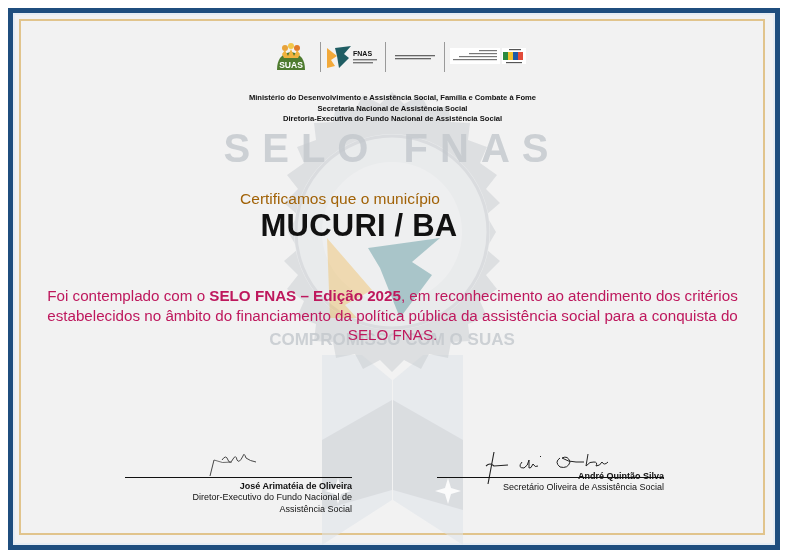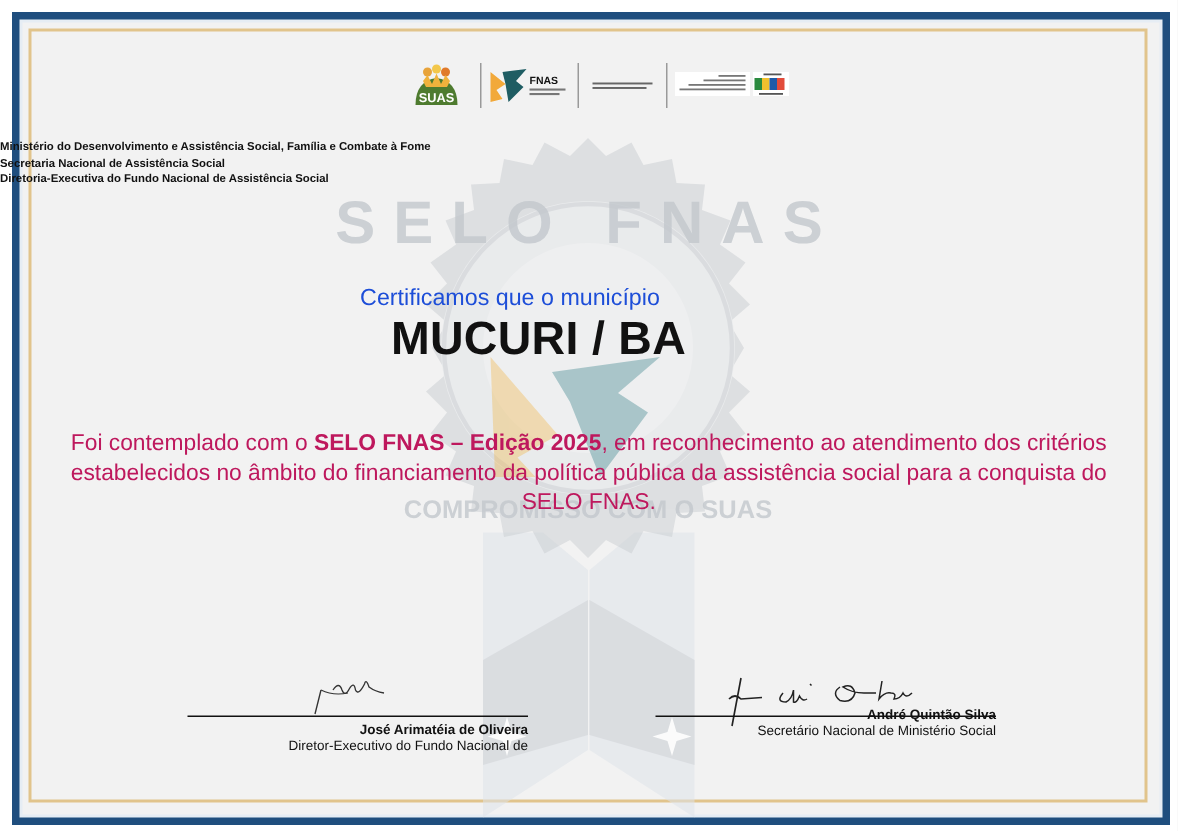--- a/index.html
+++ b/index.html
@@ -5,22 +5,22 @@
   html, body { margin:0; padding:0; }
   body { width:785px; height:554px; background:#ffffff; position:relative; overflow:hidden; font-family:"Liberation Sans", sans-serif; }
   .frame-outer { position:absolute; left:8px; top:8px; width:772px; height:542px; background:#1f4e7e; }
   .frame-light { position:absolute; left:13px; top:13px; width:762px; height:532px; background:#e6edf4; }
   .paper { position:absolute; left:15px; top:15px; width:758px; height:528px; background:#f2f2f2; }
   .gold { position:absolute; left:19px; top:19px; width:746px; height:516px; border:2px solid #e1c48c; box-sizing:border-box; }
   .watermark { position:absolute; left:0; top:0; width:785px; height:554px; pointer-events:none; }
   .logos { position:absolute; top:40px; left:0; width:785px; height:34px; }
   .logo { position:absolute; top:0; height:34px; }
   .vsep { position:absolute; top:2px; width:1px; height:30px; background:#9a9a9a; }
-  .header-text { position:absolute; top:93px; left:0; width:785px; font-size:7.6px; font-weight:bold; color:#111; line-height:10.6px; }
-  .cert-line { position:absolute; top:190px; left:0; width:680px; text-align:center; font-size:15.5px; color:#1d4ed8; }
+  .header-text { position:absolute; top:93px; left:0; width:785px; text-align:center; font-size:7.6px; font-weight:bold; color:#111; line-height:10.6px; }
+  .cert-line { position:absolute; top:190px; left:0; width:680px; text-align:center; font-size:15.5px; color:#a16207; }
   .city { position:absolute; top:208px; left:0; width:718px; text-align:center; font-size:31px; font-weight:bold; color:#111; letter-spacing:0.2px; }
   .body-text { position:absolute; top:286px; left:40px; width:705px; text-align:center; font-size:15.2px; color:#be185d; line-height:19.5px; }
   .sig { position:absolute; text-align:right; color:#111; }
   .sig-line { position:absolute; height:1px; background:#111; }
   .sig-name { font-size:9px; font-weight:bold; line-height:11px; }
   .sig-role { font-size:9px; line-height:11.5px; }
   .signature { position:absolute; }
 </style>
 </head>
 <body>
@@ -121,24 +121,25 @@
 </div>
 
 <svg class="signature" style="left:200px;top:448px;" width="70" height="30" viewBox="0 0 70 30">
   <path d="M10,28 L14,12 M22,12 q4,-6 6,0 q2,5 5,-1 q3,-5 4,1 q2,4 6,-4 q1,-4 3,2 q4,3 10,4" fill="none" stroke="#333" stroke-width="0.9"></path>
   <path d="M14,12 q8,4 18,2" fill="none" stroke="#333" stroke-width="0.7"></path>
 </svg>
 <div class="sig-line" style="left:125px;top:477px;width:227px;"></div>
 <div class="sig" style="left:125px;top:481px;width:227px;">
   <div class="sig-name">José Arimatéia de Oliveira</div>
   <div class="sig-role">Diretor-Executivo do Fundo Nacional de</div>
+  <div class="sig-role">Assistência Social</div>
 </div>
 
 <svg class="signature" style="left:478px;top:448px;" width="150" height="40" viewBox="0 0 150 40">
   <path d="M16,4 L10,36 M8,18 q4,-4 8,0 L30,17" fill="none" stroke="#222" stroke-width="1.1"></path>
   <path d="M44,14 q-5,6 2,6 q4,-2 5,-8 l0,8 q2,1 4,-4 q2,4 5,2 M62,8 l1,1" fill="none" stroke="#222" stroke-width="1"></path>
   <path d="M82,10 q-6,4 0,9 q8,2 10,-5 q-2,-7 -8,-4 q6,4 14,4 l8,0 M110,6 l-2,12 q4,-5 8,-4 q4,0 2,4 q4,0 6,-4 q2,4 6,0" fill="none" stroke="#222" stroke-width="1"></path>
 </svg>
 <div class="sig-line" style="left:437px;top:477px;width:227px;"></div>
 <div class="sig" style="left:437px;top:471px;width:227px;">
   <div class="sig-name">André Quintão Silva</div>
-  <div class="sig-role">Secretário Nacional de Ministério Social</div>
+  <div class="sig-role">Secretário Oliveira de Assistência Social</div>
 </div>
 
 </body></html>

